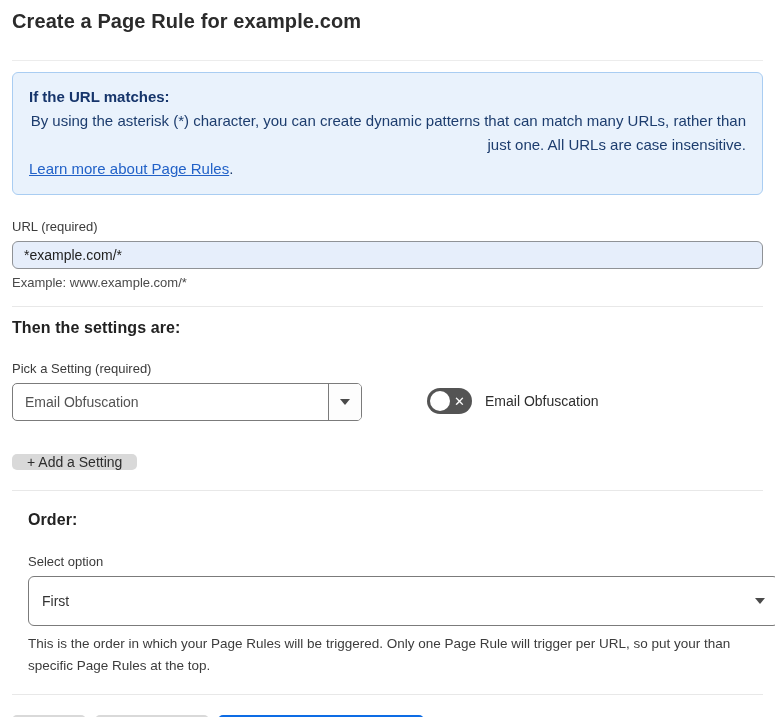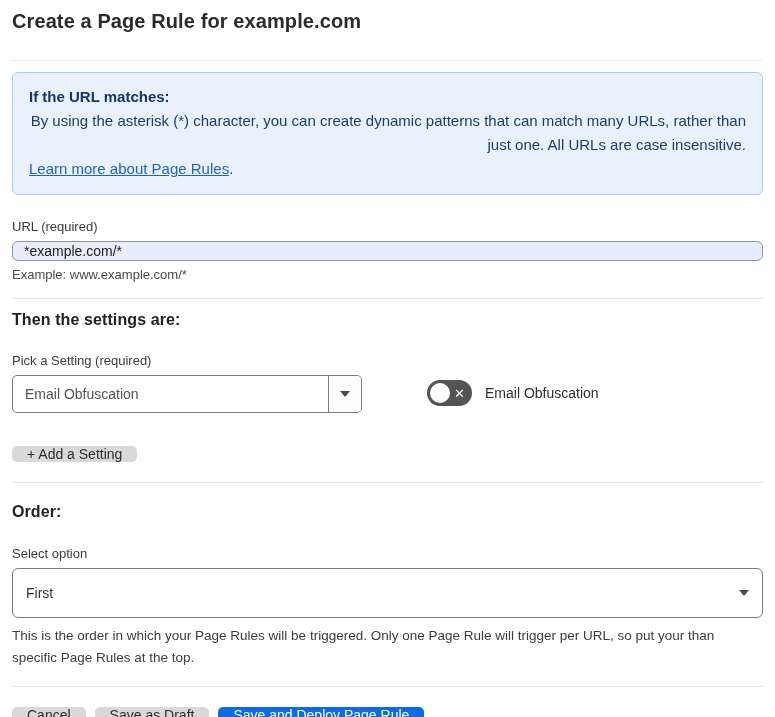--- a/index.html
+++ b/index.html
@@ -41,21 +41,21 @@
   .field-label {
     font-size: 13px;
     color: #3b3b3b;
     margin-bottom: 7px;
   }
 
   
   .url-section { margin-top: 24px; }
   .url-input {
     width: 751px;
-    height: 20px;
+    height: 28px;
     background: #e6eefb;
     border: 1px solid #8f9296;
     border-radius: 6px;
     padding: 0 11px;
     font-size: 14px;
     color: #222222;
     font-family: "Liberation Sans", "DejaVu Sans", sans-serif;
     outline: none;
   }
   .hint-text {
@@ -163,21 +163,21 @@
     font-size: 14px;
     font-family: "Liberation Sans", "DejaVu Sans", sans-serif;
     cursor: pointer;
     white-space: nowrap;
   }
   .btn-gray { background: #d9d9d9; color: #2d2d2d; }
   .btn-blue { background: #0d6ce5; color: #ffffff; }
   .add-setting-btn { margin-top: 33px; }
 
   
-  .order-section { margin-top: 20px; }
+  .order-section { margin-top: 20px; margin-left: 16px; }
   .order-label { margin-top: 25px; }
   .order-select {
     width: 751px;
     height: 50px;
     background: #ffffff;
     border: 1px solid #7b7b7b;
     border-radius: 6px;
     display: flex;
     align-items: center;
     justify-content: space-between;

